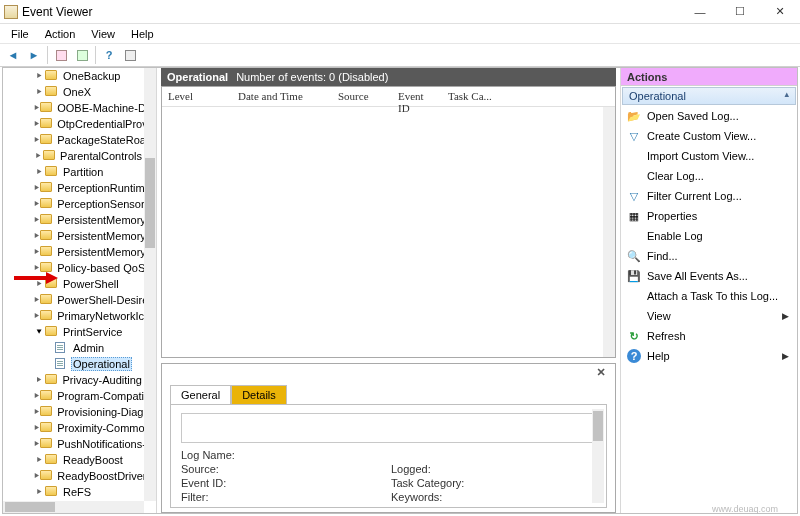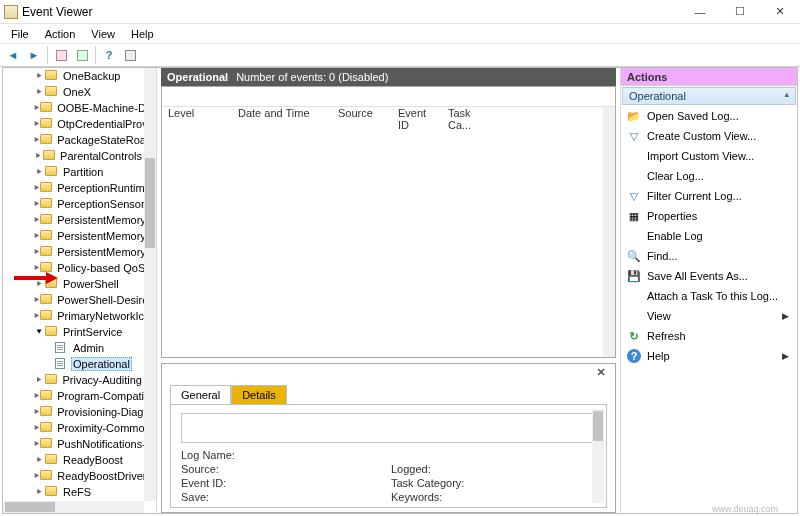--- a/index.html
+++ b/index.html
@@ -37,21 +37,21 @@
 .tree-hscroll { position: absolute; bottom: 0; left: 0; right: 12px; height: 12px; background: #f0f0f0; }
 .tree-hscroll .thumb { position: absolute; top: 1px; bottom: 1px; left: 2px; width: 50px; background: #c2c2c2; }
 
 .arrow { position: absolute; left: 10px; top: 268px; pointer-events: none; }
 
 .middle-pane { flex: 1; display: flex; flex-direction: column; margin: 0 4px; }
 .grid-hdr { background: #595959; color: #fff; height: 18px; display: flex; align-items: center; padding-left: 6px; gap: 8px; margin-top: 0; }
 .grid-hdr .ghlab { font-weight: bold; }
 .grid { flex: 1; border: 1px solid #a9a9a9; margin-top: 0; position: relative; overflow: hidden; }
 .grid-cols { display: flex; height: 20px; border-bottom: 1px solid #e0e0e0; }
-.grid-cols div { padding: 20px 6px; color: #333; border-right: 1px solid transparent; }
+.grid-cols div { padding: 3px 6px; color: #333; border-right: 1px solid transparent; font-family: Liberation Serif, serif; }
 .grid-vscroll { position: absolute; top: 20px; right: 0; bottom: 0; width: 12px; background: #f0f0f0; }
 
 .splitter { height: 5px; cursor: row-resize; }
 
 .detail { border: 1px solid #a9a9a9; height: 150px; position: relative; padding: 6px 8px; }
 .detail .close { position: absolute; top: 2px; right: 6px; width: 16px; height: 16px; text-align: center; font-weight: bold; color: #555; }
 .tabrow { display: flex; margin-top: 14px; }
 .tab { padding: 3px 10px; border: 1px solid #bfbfbf; background: #fff; position: relative; top: 1px; }
 .tab.active { border-bottom: 1px solid #fff; }
 .tab.inactive { background: #eab308; }
@@ -342,21 +342,21 @@
           </div>
         <div class="frow">
             <span class="flab">Source:</span>
             <span class="flab2">Logged:</span>
           </div>
         <div class="frow">
             <span class="flab">Event ID:</span>
             <span class="flab2">Task Category:</span>
           </div>
         <div class="frow">
-            <span class="flab">Save:</span>
+            <span class="flab">Filter:</span>
             <span class="flab2">Keywords:</span>
           </div>
         <div class="vs">
             <div class="th"></div>
           </div>
       </div>
     </div>
   </div>
 
   <div class="actions-pane">

